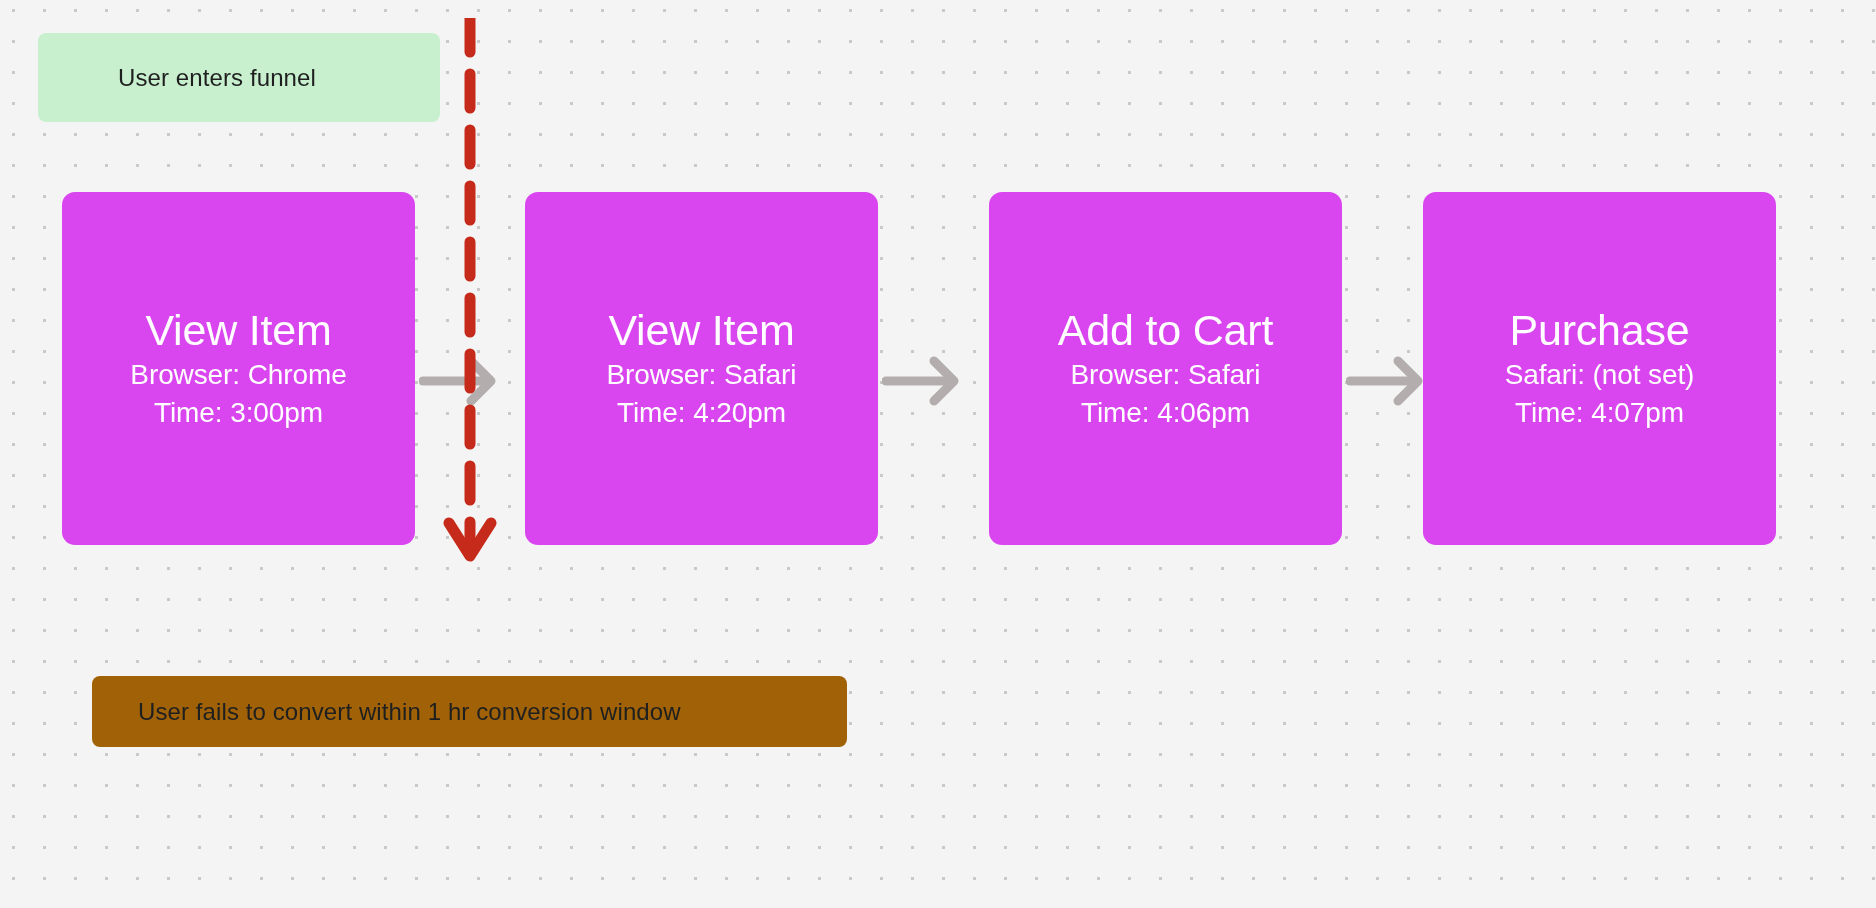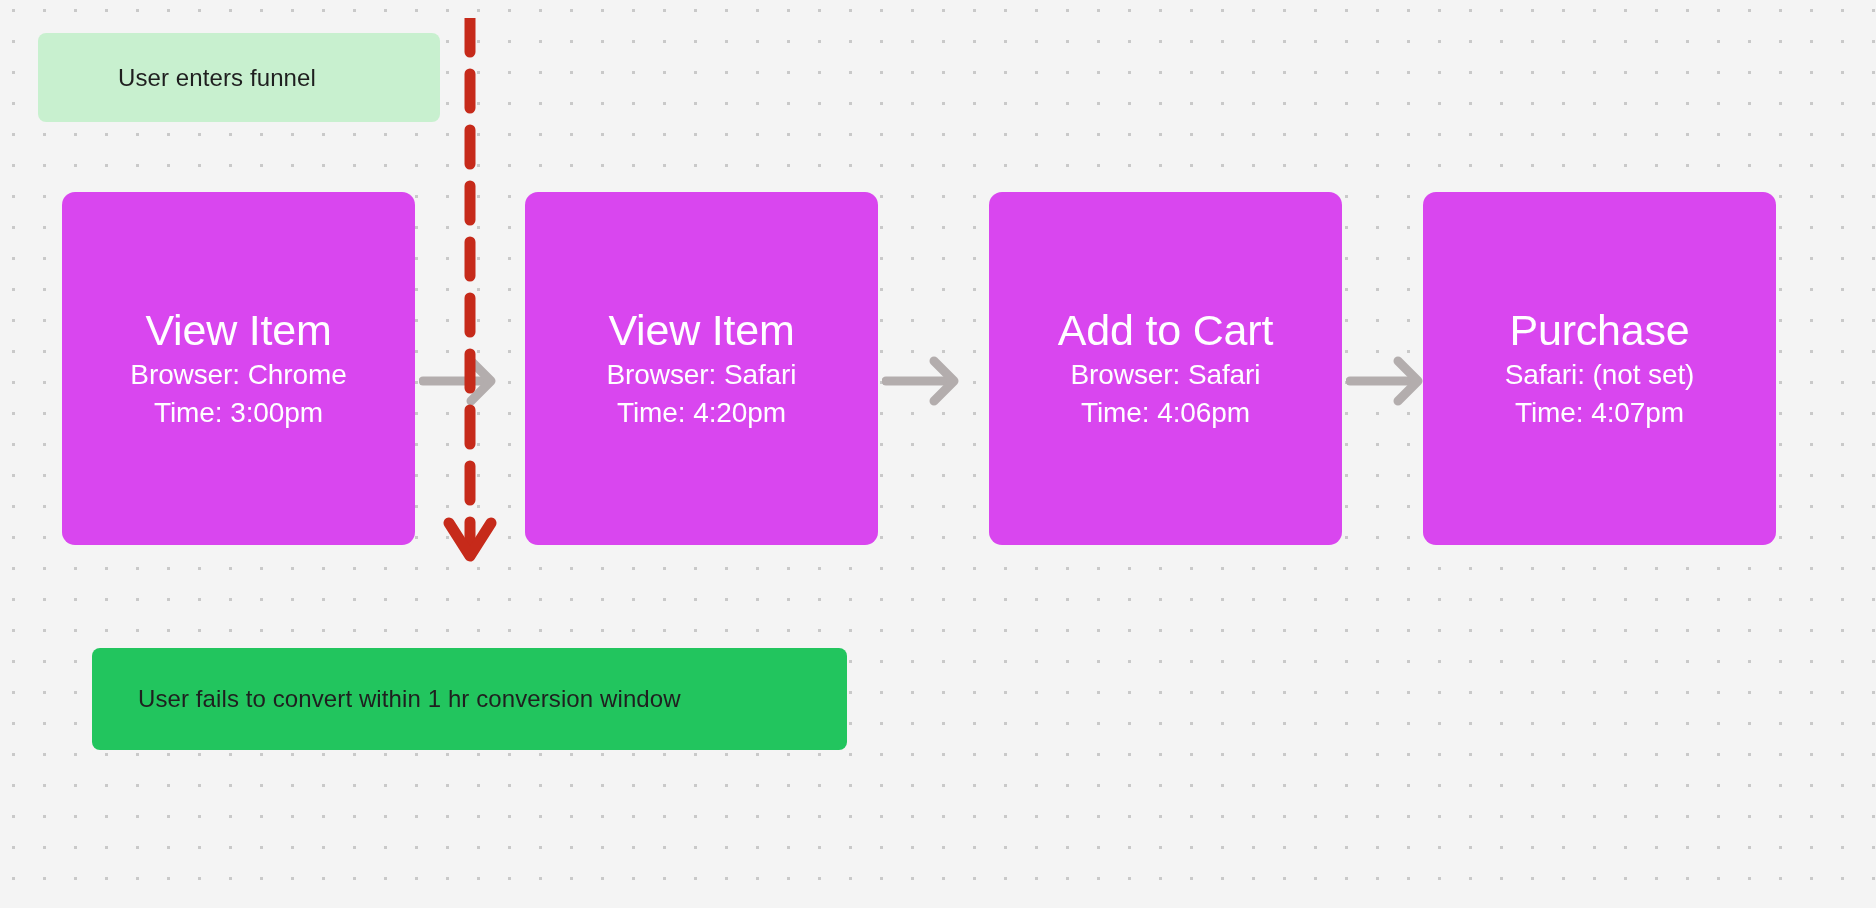--- a/index.html
+++ b/index.html
@@ -42,24 +42,24 @@
     left: 38px;
     top: 33px;
     width: 402px;
     height: 89px;
     background: #c8f0cf;
     padding-left: 80px;
   }
 
   #note-fail {
     left: 92px;
-    top: 648px;
+    top: 676px;
     width: 755px;
-    height: 102px;
-    background: #22c55e;
+    height: 71px;
+    background: #a16207;
     padding-left: 46px;
   }
 
   
   #steps {
     position: absolute;
     left: 0;
     top: 192px;
     width: 1876px;
     height: 353px;

